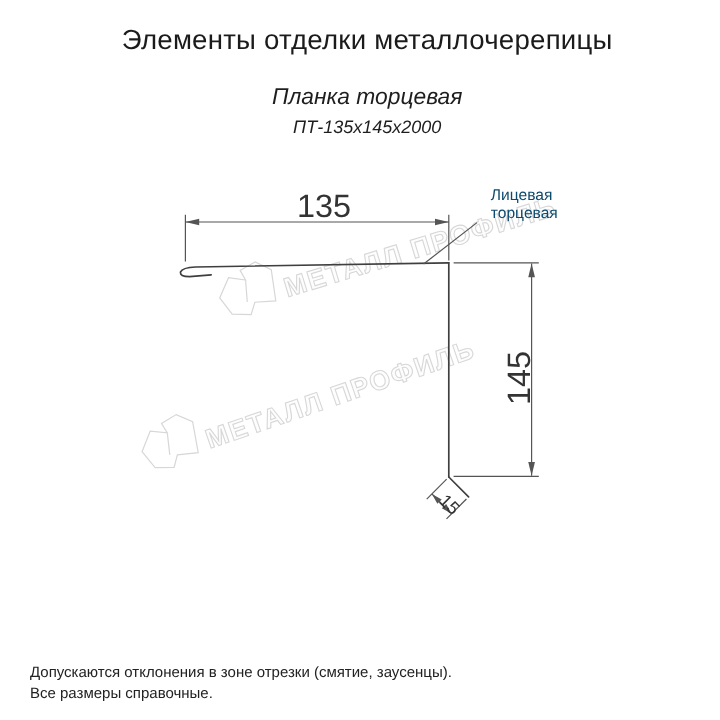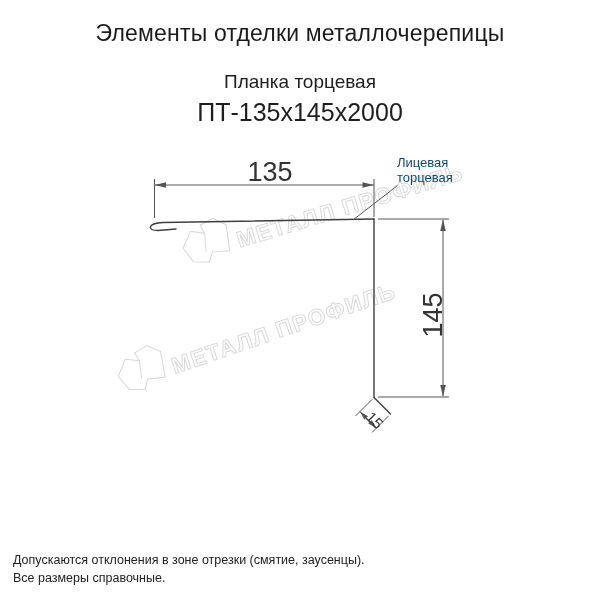--- a/index.html
+++ b/index.html
@@ -2,25 +2,25 @@
 <html><head>
 <meta charset="utf-8">
 <style>
   html,body{margin:0;padding:0;}
   body{
     width:600px;height:600px;position:relative;overflow:hidden;
     background:#ffffff;
     font-family:"Liberation Sans", sans-serif;
     color:#222;
   }
-  .abs{position:absolute;}
+  .abs{position:absolute;margin-left:12px;}
   .center{left:0;right:0;text-align:center;}
   .page-title{top:20px;font-size:23px;color:#1b1b1b;letter-spacing:0.2px;}
-  .product-name{top:71px;font-size:19px;color:#1e1e1e;}
-  .product-model{top:98px;font-size:25px;color:#1e1e1e;}
+  .product-name{top:71px;font-size:19px;color:#1e1e1e;font-style:italic;}
+  .product-model{top:98px;font-size:15px;color:#1e1e1e;font-style:italic;}
   .face-label{
     left:397px;top:156px;width:70px;
     font-size:13px;line-height:14.5px;color:#0c4a6e;
   }
   .notes{
     left:13px;top:552px;
     font-size:12.5px;line-height:17.5px;color:#222;
   }
   svg.drawing{position:absolute;left:0;top:0;}
   .dim-text{fill:#333;font-family:"Liberation Sans",sans-serif;}

